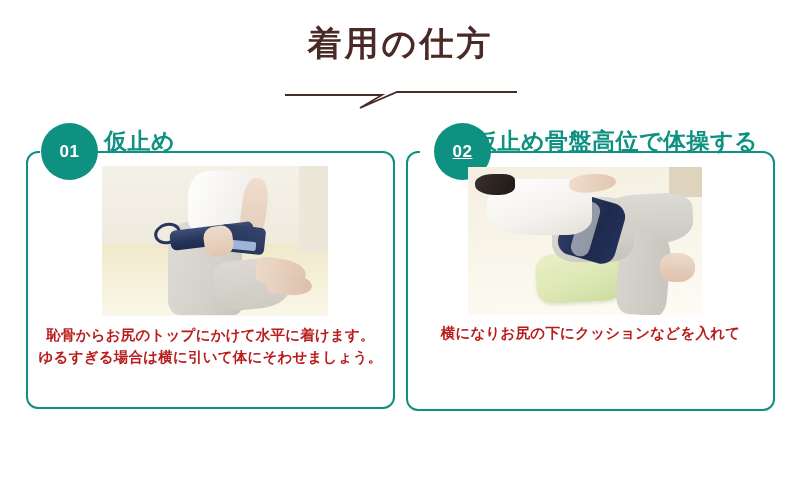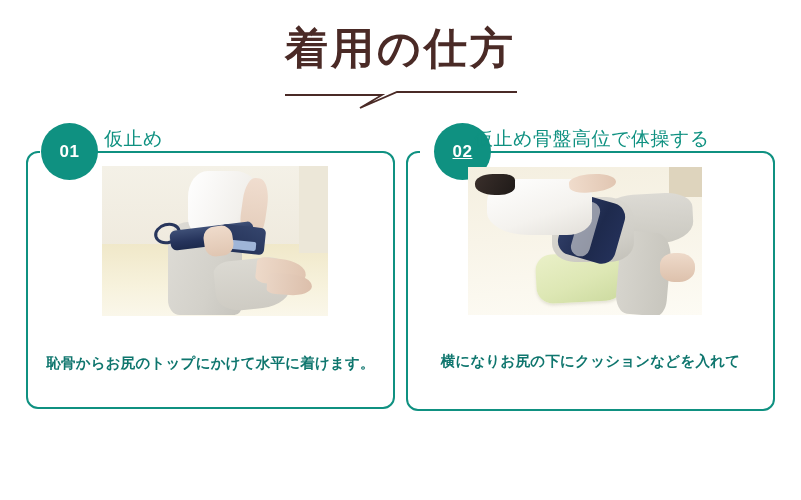--- a/index.html
+++ b/index.html
@@ -16,21 +16,21 @@
     position: relative;
   }
 
   
   #page-title {
     position: absolute;
     top: 24px;
     left: 0;
     width: 801px;
     text-align: center;
-    font-size: 43px;
+    font-size: 34px;
     font-weight: bold;
     letter-spacing: 3px;
     color: #4a2a26;
     line-height: 1.15;
   }
 
   #title-rule {
     position: absolute;
     top: 88px;
     left: 285px;
@@ -73,22 +73,22 @@
     display: flex;
     align-items: center;
     justify-content: center;
   }
   #badge-1 { left: 41px; }
   #badge-2 { left: 434px; text-decoration: underline; }
 
   .step-label {
     position: absolute;
     top: 126px;
-    font-size: 19px;
-    font-weight: normal;
+    font-size: 23px;
+    font-weight: bold;
     color: #0f9181;
     letter-spacing: 0.5px;
     white-space: nowrap;
   }
   #label-1 { left: 104px; }
   #label-2 { left: 474px; }
 
   
   .photo {
     position: absolute;
@@ -175,24 +175,23 @@
               background:linear-gradient(160deg,#eaf0c8 0%,#dde7b4 55%,#ccda9f 100%);
               border-radius:16px 22px 20px 16px; transform:rotate(-3deg);
               box-shadow: 0 2px 3px rgba(120,120,90,.18); }
 
   
   .caption {
     position: absolute;
     text-align: center;
     font-size: 14.5px;
     font-weight: bold;
-    color: #0f766e;
+    color: #b91c1c;
     line-height: 1.55;
     letter-spacing: 0.2px;
-    margin-top: 28px;
   }
   #caption-1 { left: 28px;  top: 324px; width: 365px; }
   #caption-2 { left: 408px; top: 322px; width: 365px; }
 </style>
 </head>
 <body>
 
 <div id="page-title">着用の仕方</div>
 
 <svg id="title-rule" viewBox="0 0 232 22" xmlns="http://www.w3.org/2000/svg">
@@ -222,20 +221,21 @@
     <div class="p1-strap"></div>
     <div class="p1-belt"></div>
     <div class="p1-belt2"></div>
     <div class="p1-tag"></div>
     <div class="p1-hand"></div>
   </div>
 </div>
 
 <div class="caption" id="caption-1">
   <div>恥骨からお尻のトップにかけて水平に着けます。</div>
+  <div>ゆるすぎる場合は横に引いて体にそわせましょう。</div>
 </div>
 
 <div class="card" id="card-2"></div>
 <div class="badge-mask" id="mask-2"></div>
 
 <div class="step-badge" id="badge-2">
   <span>02</span>
 </div>
 
 <div class="step-label" id="label-2">仮止め骨盤高位で体操する</div>

